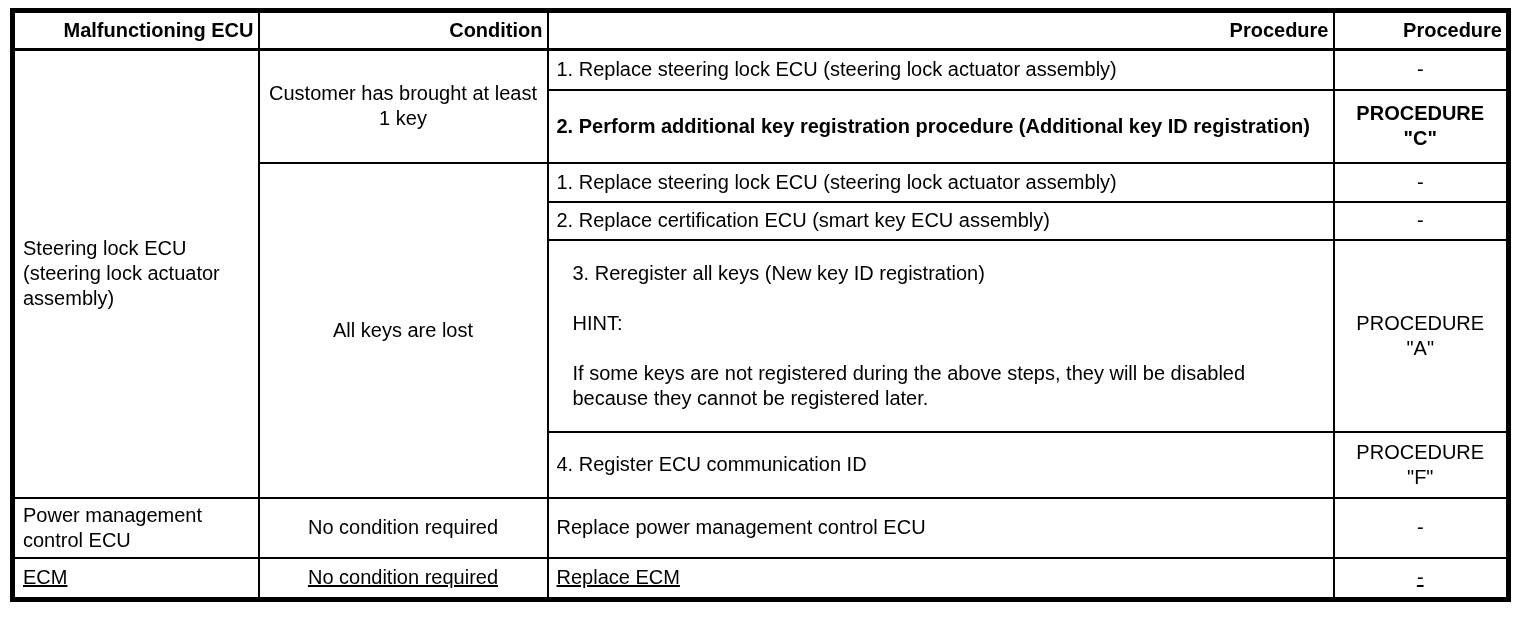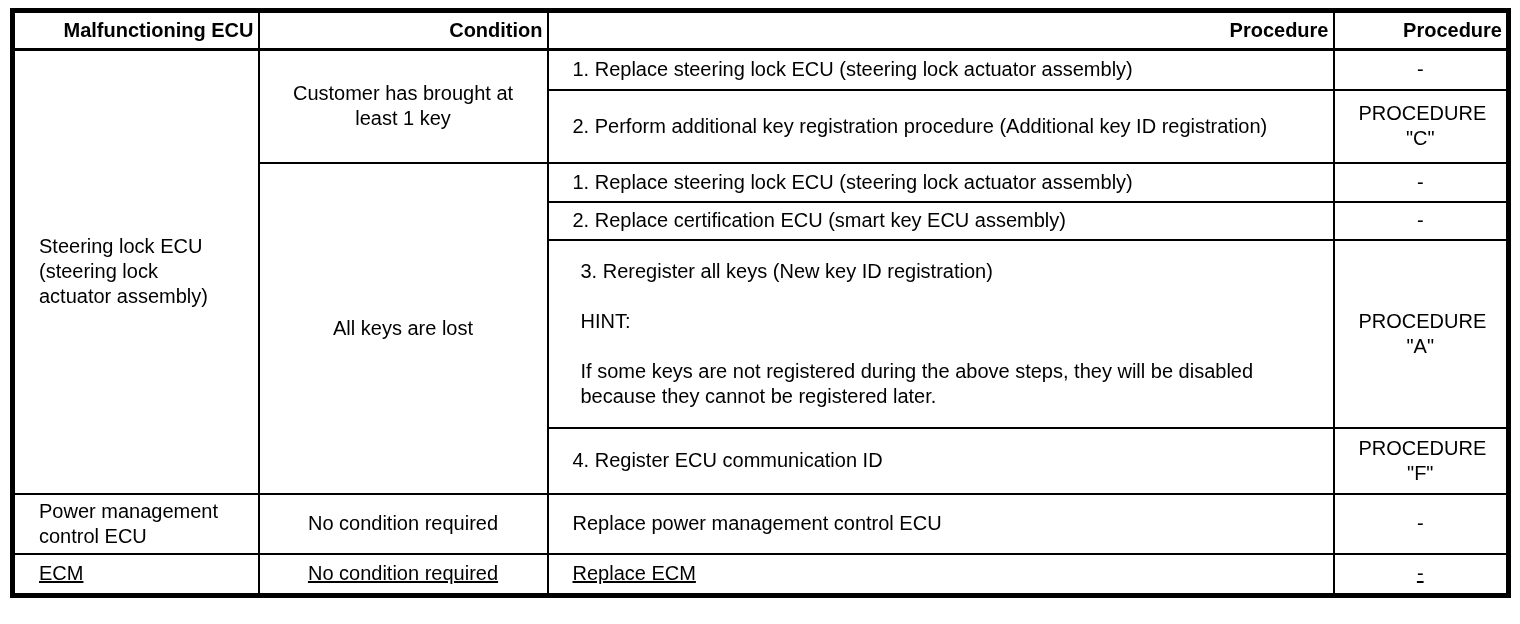--- a/index.html
+++ b/index.html
@@ -18,46 +18,46 @@
   table.ecu-table {
     border-collapse: collapse;
     table-layout: fixed;
     width: 1496px;
     border: 5px solid #000000;
   }
   .ecu-table th, .ecu-table td {
     border: 2px solid #000000;
     font-size: 20px;
     line-height: 25px;
-    padding: 4px 24px;
+    padding: 4px 8px;
     vertical-align: middle;
     overflow: hidden;
   }
   .ecu-table th {
     font-weight: bold;
     text-align: right;
     border-bottom: 3px solid #000000;
     padding: 5px 4px;
   }
   td.col-ecu   { text-align: left; }
   td.col-cond  { text-align: center; }
   td.col-proc  { text-align: left; }
   td.col-ref   { text-align: center; }
 
   tr.r-header { height: 39px; }
   tr.r-a1 { height: 40px; }
-  tr.r-a2 { height: 73px; }
+  tr.r-a2 { height: 73px; font-weight: bold; }
   tr.r-b1 { height: 39px; }
   tr.r-b2 { height: 38px; }
   tr.r-b3 { height: 188px; }
   tr.r-b4 { height: 66px; }
   tr.r-c  { height: 53px; }
   tr.r-d  { height: 42px; text-decoration: underline; }
 
-  .col-proc p { margin: 8px; }
+  .col-proc p { margin: 16px; }
   .col-proc p.gap { margin-top: 25px; }
 </style>
 </head>
 <body>
 
 <div class="page">
   <table class="ecu-table">
     <colgroup>
       <col style="width:246px">
       <col style="width:289px">

